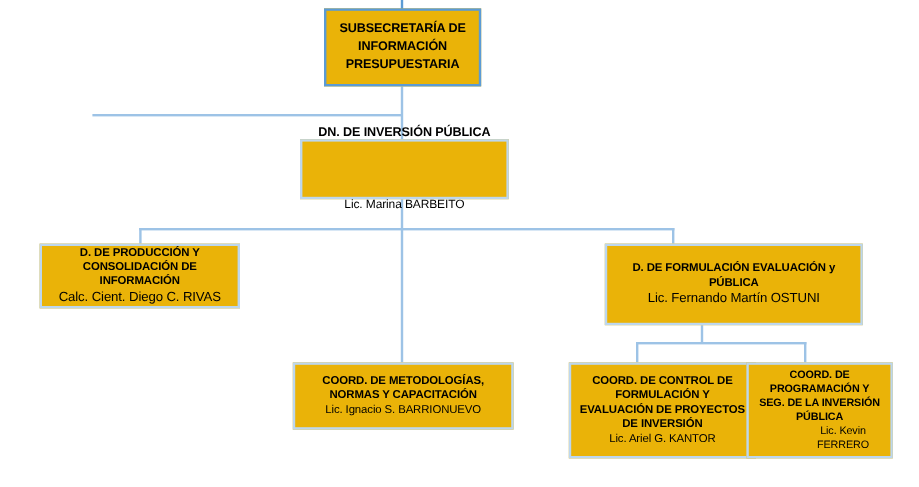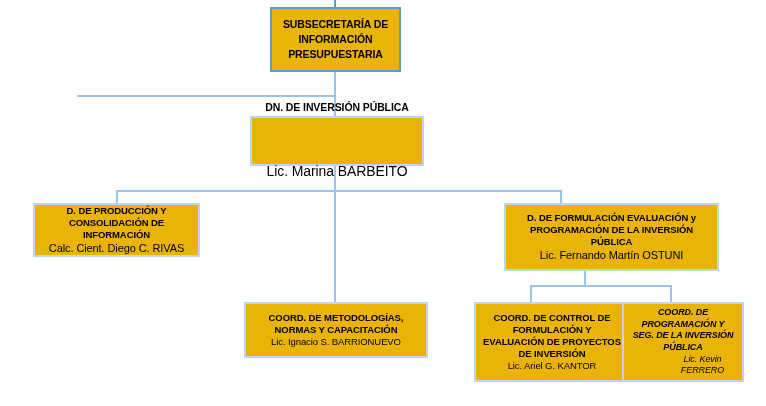--- a/index.html
+++ b/index.html
@@ -54,21 +54,21 @@
   .node .person {
     font-weight: normal;
     color: #000000;
     line-height: 1.28;
     letter-spacing: -0.1px;
   }
 
   
   .node.root .title { font-size: 10.5px; line-height: 1.45; }
   .node.level1 .title { font-size: 10.5px; }
-  .node.level1 .person { font-size: 14px; margin-top: 48px; }
+  .node.level1 .person { font-size: 10px; margin-top: 48px; }
   .node.level2 .title { font-size: 9.5px; }
   .node.level2 .person { font-size: 11px; }
   .node.level3 .title { font-size: 9.5px; text-align: center; }
   .node.level3 .person { font-size: 9.5px; }
   .node.level3.narrow .title { font-size: 9px; }
   .node.level3.narrow .person { font-size: 9px; margin-left: 39px; }
 </style>
 </head>
 <body>
 
@@ -111,40 +111,39 @@
 
   <div class="node level2" style="left:33px; top:203px; width:167px; height:54px;">
     <div class="title">D. DE PRODUCCIÓN Y</div>
     <div class="title">CONSOLIDACIÓN DE</div>
     <div class="title">INFORMACIÓN</div>
     <div class="person">Calc. Cient. Diego C. RIVAS</div>
   </div>
 
   <div class="node level2" style="left:504px; top:203px; width:215px; height:68px;">
     <div class="title">D. DE FORMULACIÓN EVALUACIÓN y</div>
-    <div class="title">PROGRAMACIÓN DE LA INVERSIÓN</div>
     <div class="title">PÚBLICA</div>
     <div class="person">Lic. Fernando Martín OSTUNI</div>
   </div>
 
   <div class="node level3" style="left:244px; top:302px; width:184px; height:56px;">
     <div class="title">COORD. DE METODOLOGÍAS,</div>
     <div class="title">NORMAS Y CAPACITACIÓN</div>
     <div class="person">Lic. Ignacio S. BARRIONUEVO</div>
   </div>
 
   <div class="node level3" style="left:474px; top:302px; width:156px; height:80px;">
     <div class="title">COORD. DE CONTROL DE</div>
     <div class="title">FORMULACIÓN Y</div>
     <div class="title">EVALUACIÓN DE PROYECTOS</div>
     <div class="title">DE INVERSIÓN</div>
     <div class="person">Lic. Ariel G. KANTOR</div>
   </div>
 
-  <div class="node level3 narrow" style="left:622px; top:302px; width:122px; height:80px;font-style:italic;">
+  <div class="node level3 narrow" style="left:622px; top:302px; width:122px; height:80px;">
     <div class="title">COORD. DE</div>
     <div class="title">PROGRAMACIÓN Y</div>
     <div class="title">SEG. DE LA INVERSIÓN</div>
     <div class="title">PÚBLICA</div>
     <div class="person">Lic. Kevin FERRERO</div>
   </div>
 
 </div>
 
 </body></html>

